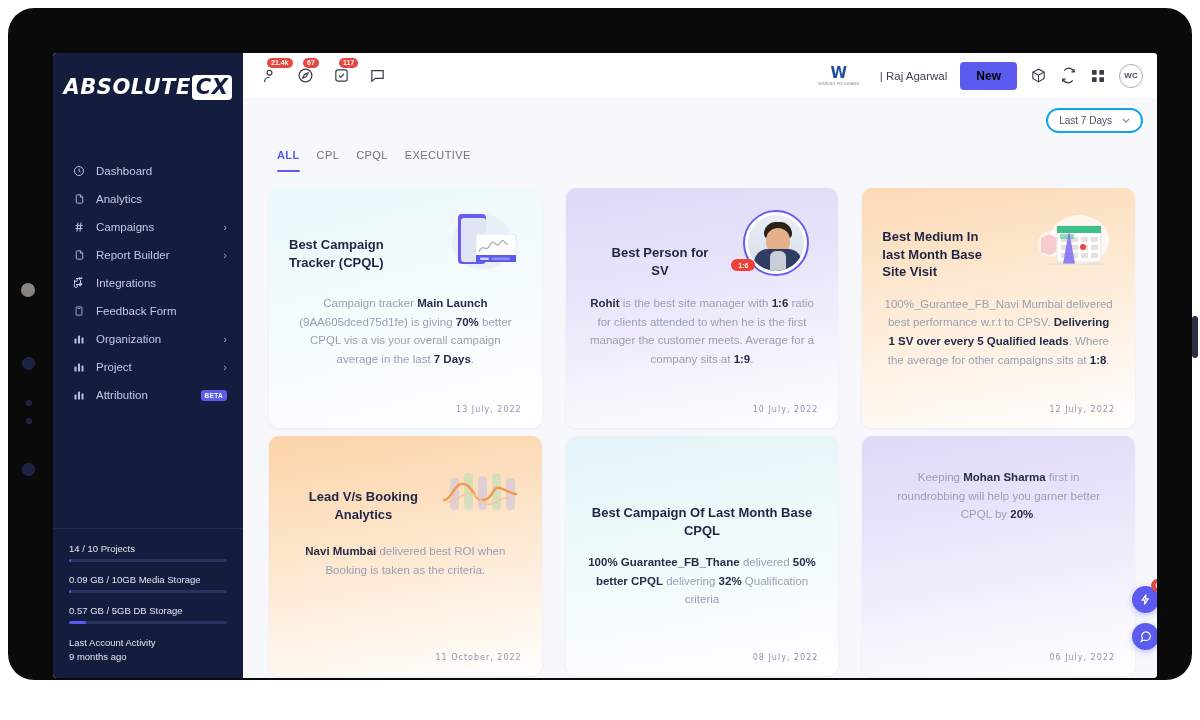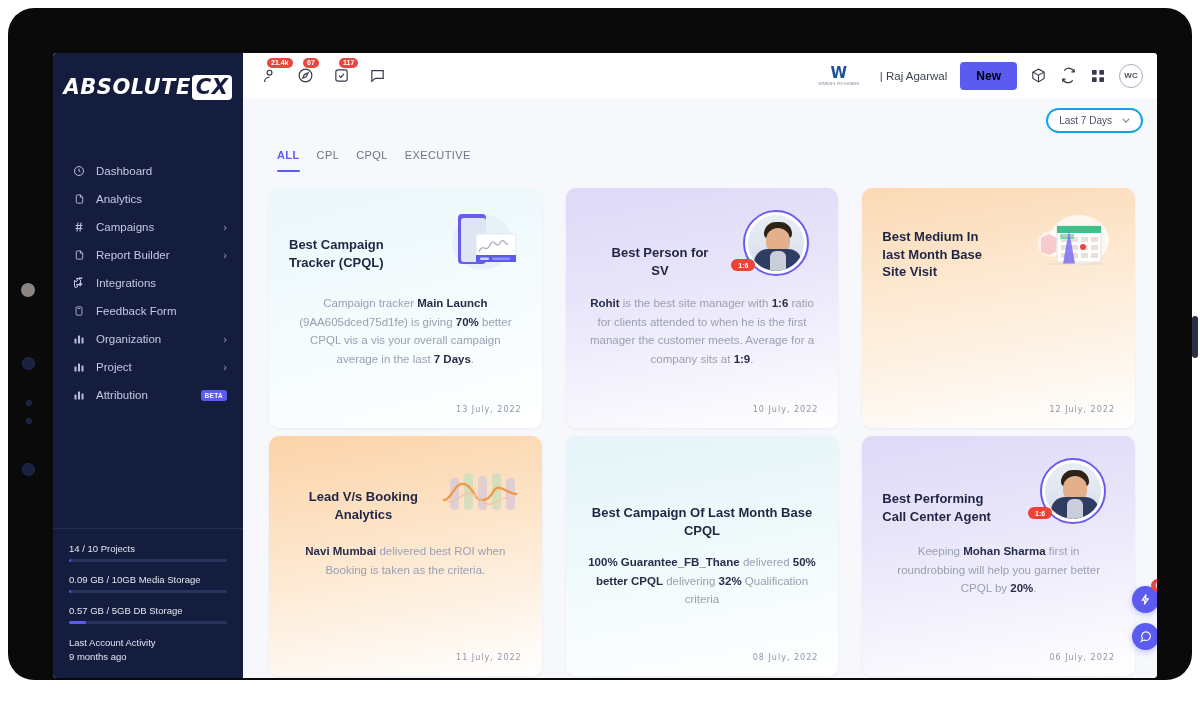--- a/index.html
+++ b/index.html
@@ -520,20 +520,21 @@
                     <rect x="50" y="47" width="7" height="5"></rect>
                       <rect x="60" y="47" width="7" height="5"></rect>
                   </g>
                   <rect x="29" y="28" width="14" height="5" fill="#3ec08b" opacity=".55"></rect>
                   <circle cx="52" cy="41" r="3" fill="#e8473f"></circle>
                   <path d="M32 58l6-34 6 34z" fill="#7b6bf0" opacity=".85"></path>
                   <path d="M16 58h56" stroke="#ded9d2" stroke-width="1.2"></path>
                 </svg>
               </div>
             </div>
+            <div class="card-body">100%_Gurantee_FB_Navi Mumbai delivered best performance w.r.t to CPSV. <b>Delivering 1 SV over every 5 Qualified leads</b>. Where the average for other campaigns sits at <b>1:8</b>.</div>
             <span class="card-date">12 July, 2022</span>
           </div>
 
           <div class="card" style="background:linear-gradient(170deg,#fbd3a8 0%,#fde4c8 40%,#ffffff 100%);">
             <div class="card-head">
               <div class="card-title" style="padding-top:34px;">Lead V/s Booking<br>Analytics</div>
               <div class="card-art">
                 <svg width="84" height="74" viewBox="0 0 84 74">
                   <g opacity=".55">
                     <rect x="12" y="24" width="9" height="32" rx="4" fill="#cbbfe0"></rect>
@@ -541,48 +542,32 @@
                     <rect x="40" y="22" width="9" height="34" rx="4" fill="#cbbfe0"></rect>
                     <rect x="54" y="19" width="9" height="37" rx="4" fill="#b8dcb8"></rect>
                     <rect x="68" y="24" width="9" height="32" rx="4" fill="#cbbfe0"></rect>
                   </g>
                   <path d="M6 46c8 0 10-18 20-16s10 18 20 16 8-14 16-12 10 6 16 6" fill="none" stroke="#f2994a" stroke-width="2.4" stroke-linecap="round"></path>
                   <path d="M10 48c9 2 13-10 22-9s12 13 21 11 9-7 17-6" fill="none" stroke="#f2c4a0" stroke-width="1.4" stroke-linecap="round"></path>
                 </svg>
               </div>
             </div>
             <div class="card-body"><b>Navi Mumbai</b> delivered best ROI when Booking is taken as the criteria.</div>
-            <span class="card-date">11 July, 2022</span>
+            <span class="card-date">11 October, 2022</span>
           </div>
 
           <div class="card full-title" style="background:linear-gradient(170deg,#e4f4f8 0%,#eef9fb 40%,#ffffff 100%);">
             <div class="card-head">
               <div class="card-title" style="padding-top:50px;">Best Campaign Of Last Month Base<br>CPQL</div>
             </div>
             <div class="card-body"><b>100% Guarantee_FB_Thane</b> delivered <b>50% better CPQL</b> delivering <b>32%</b> Qualification criteria</div>
             <span class="card-date">08 July, 2022</span>
           </div>
 
           <div class="card" style="background:linear-gradient(170deg,#ded9f7 0%,#e9e6fa 40%,#ffffff 100%);">
-            <div class="card-head">
-              <div class="card-title left-top" style="text-align:left;padding-top:36px;">Best Performing<br>Call Center Agent</div>
-              <div class="card-art">
-                <div class="av-wrap">
-                  <div class="av-ring">
-                      <div class="av-img">
-                    <span class="av-hair"></span>
-                        <span class="av-face"></span>
-                    <span class="av-body"></span>
-                        <span class="av-shirt"></span>
-                  </div>
-                    </div>
-                  <span class="ratio-badge">1:6</span>
-                </div>
-              </div>
-            </div>
             <div class="card-body">Keeping <b>Mohan Sharma</b> first in roundrobbing will help you garner better CPQL by <b>20%</b>.</div>
             <span class="card-date">06 July, 2022</span>
           </div>
 
         </div>
 
         <div class="fabs">
           <div class="fab">
             <svg width="13" height="13" viewBox="0 0 24 24" fill="none" stroke="#fff" stroke-width="2.2" stroke-linecap="round">
                 <path d="M13 3l-7 10h5l-1 8 7-10h-5z"></path>

